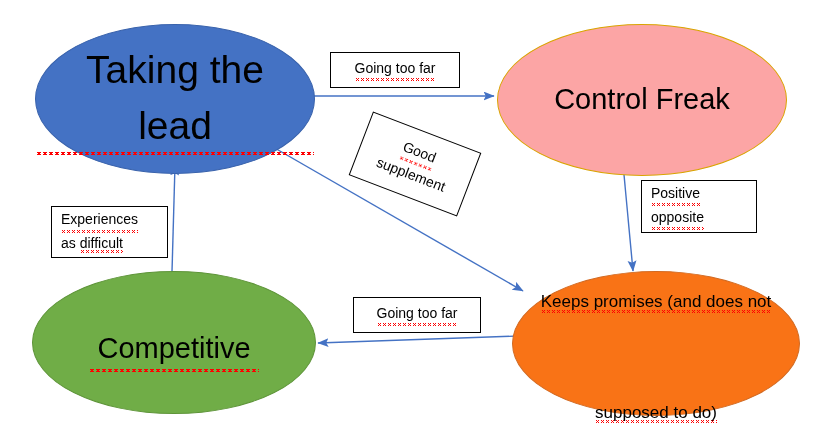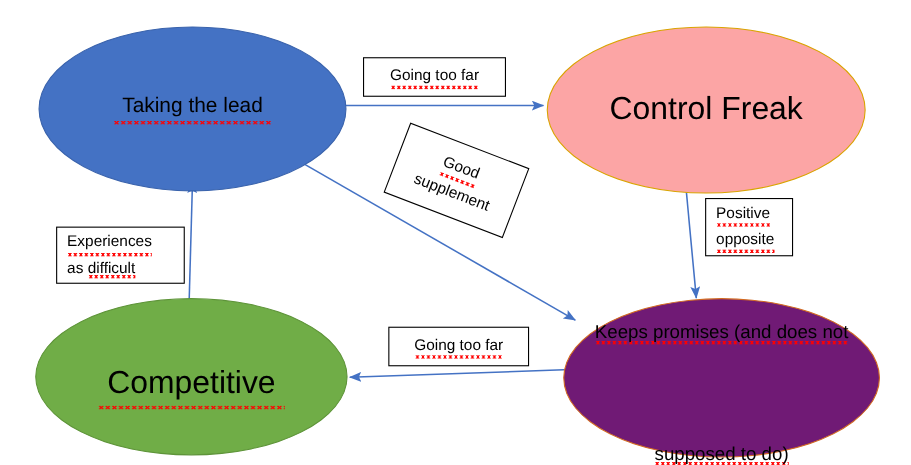--- a/index.html
+++ b/index.html
@@ -33,21 +33,21 @@
     line-height: 1.42;
     white-space: pre-line;
   }
 
   #node-taking-the-lead {
     left: 35px;  top: 24px;
     width: 280px; height: 150px;
     background: #4472C4;
     border: 1px solid #3A63AC;
   }
-  #node-taking-the-lead .node-label { font-size: 19px; }
+  #node-taking-the-lead .node-label { font-size: 39px; }
 
   #node-control-freak {
     left: 497px; top: 24px;
     width: 290px; height: 152px;
     background: #fca5a5;
     border: 1px solid #D9A400;
     justify-content: center;
   }
   #node-control-freak .node-label { font-size: 29px; }
 
@@ -55,21 +55,21 @@
     left: 32px;  top: 271px;
     width: 284px; height: 143px;
     background: #70AD47;
     border: 1px solid #5E9439;
   }
   #node-competitive .node-label { font-size: 29px; margin-top: 16px; }
 
   #node-keeps-promises {
     left: 512px; top: 271px;
     width: 288px; height: 145px;
-    background: #701a75;
+    background: #f97316;
     border: 1px solid #D26A22;
   }
   #node-keeps-promises .node-label { font-size: 17px; line-height: 1.62; }
 
   
   .sq {
     position: relative;
     background-repeat: repeat-x;
     background-position: left bottom 1px;
     background-size: 6px 3px;
@@ -94,21 +94,21 @@
     line-height: 1.55;
     display: flex;
     flex-direction: column;
     justify-content: center;
     padding: 17px 9px;
   }
 
   #label-going-too-far-top   { left: 330px; top: 52px;  width: 130px; height: 36px; align-items: center; }
   #label-going-too-far-bottom{ left: 353px; top: 297px; width: 128px; height: 36px; align-items: center; }
   #label-experiences         { left: 51px;  top: 206px; width: 117px; height: 52px; align-items: flex-start; }
-  #label-positive-opposite   { left: 641px; top: 180px; width: 80px;  height: 53px; align-items: flex-start; }
+  #label-positive-opposite   { left: 641px; top: 180px; width: 116px;  height: 53px; align-items: flex-start; }
 
   #label-good-supplement {
     left: 357px; top: 130px;
     width: 116px; height: 68px;
     transform: rotate(21deg);
     align-items: center;
     padding: 2px 6px;
   }
   #label-good-supplement .gs-line { display: block; text-align: center; }
 

